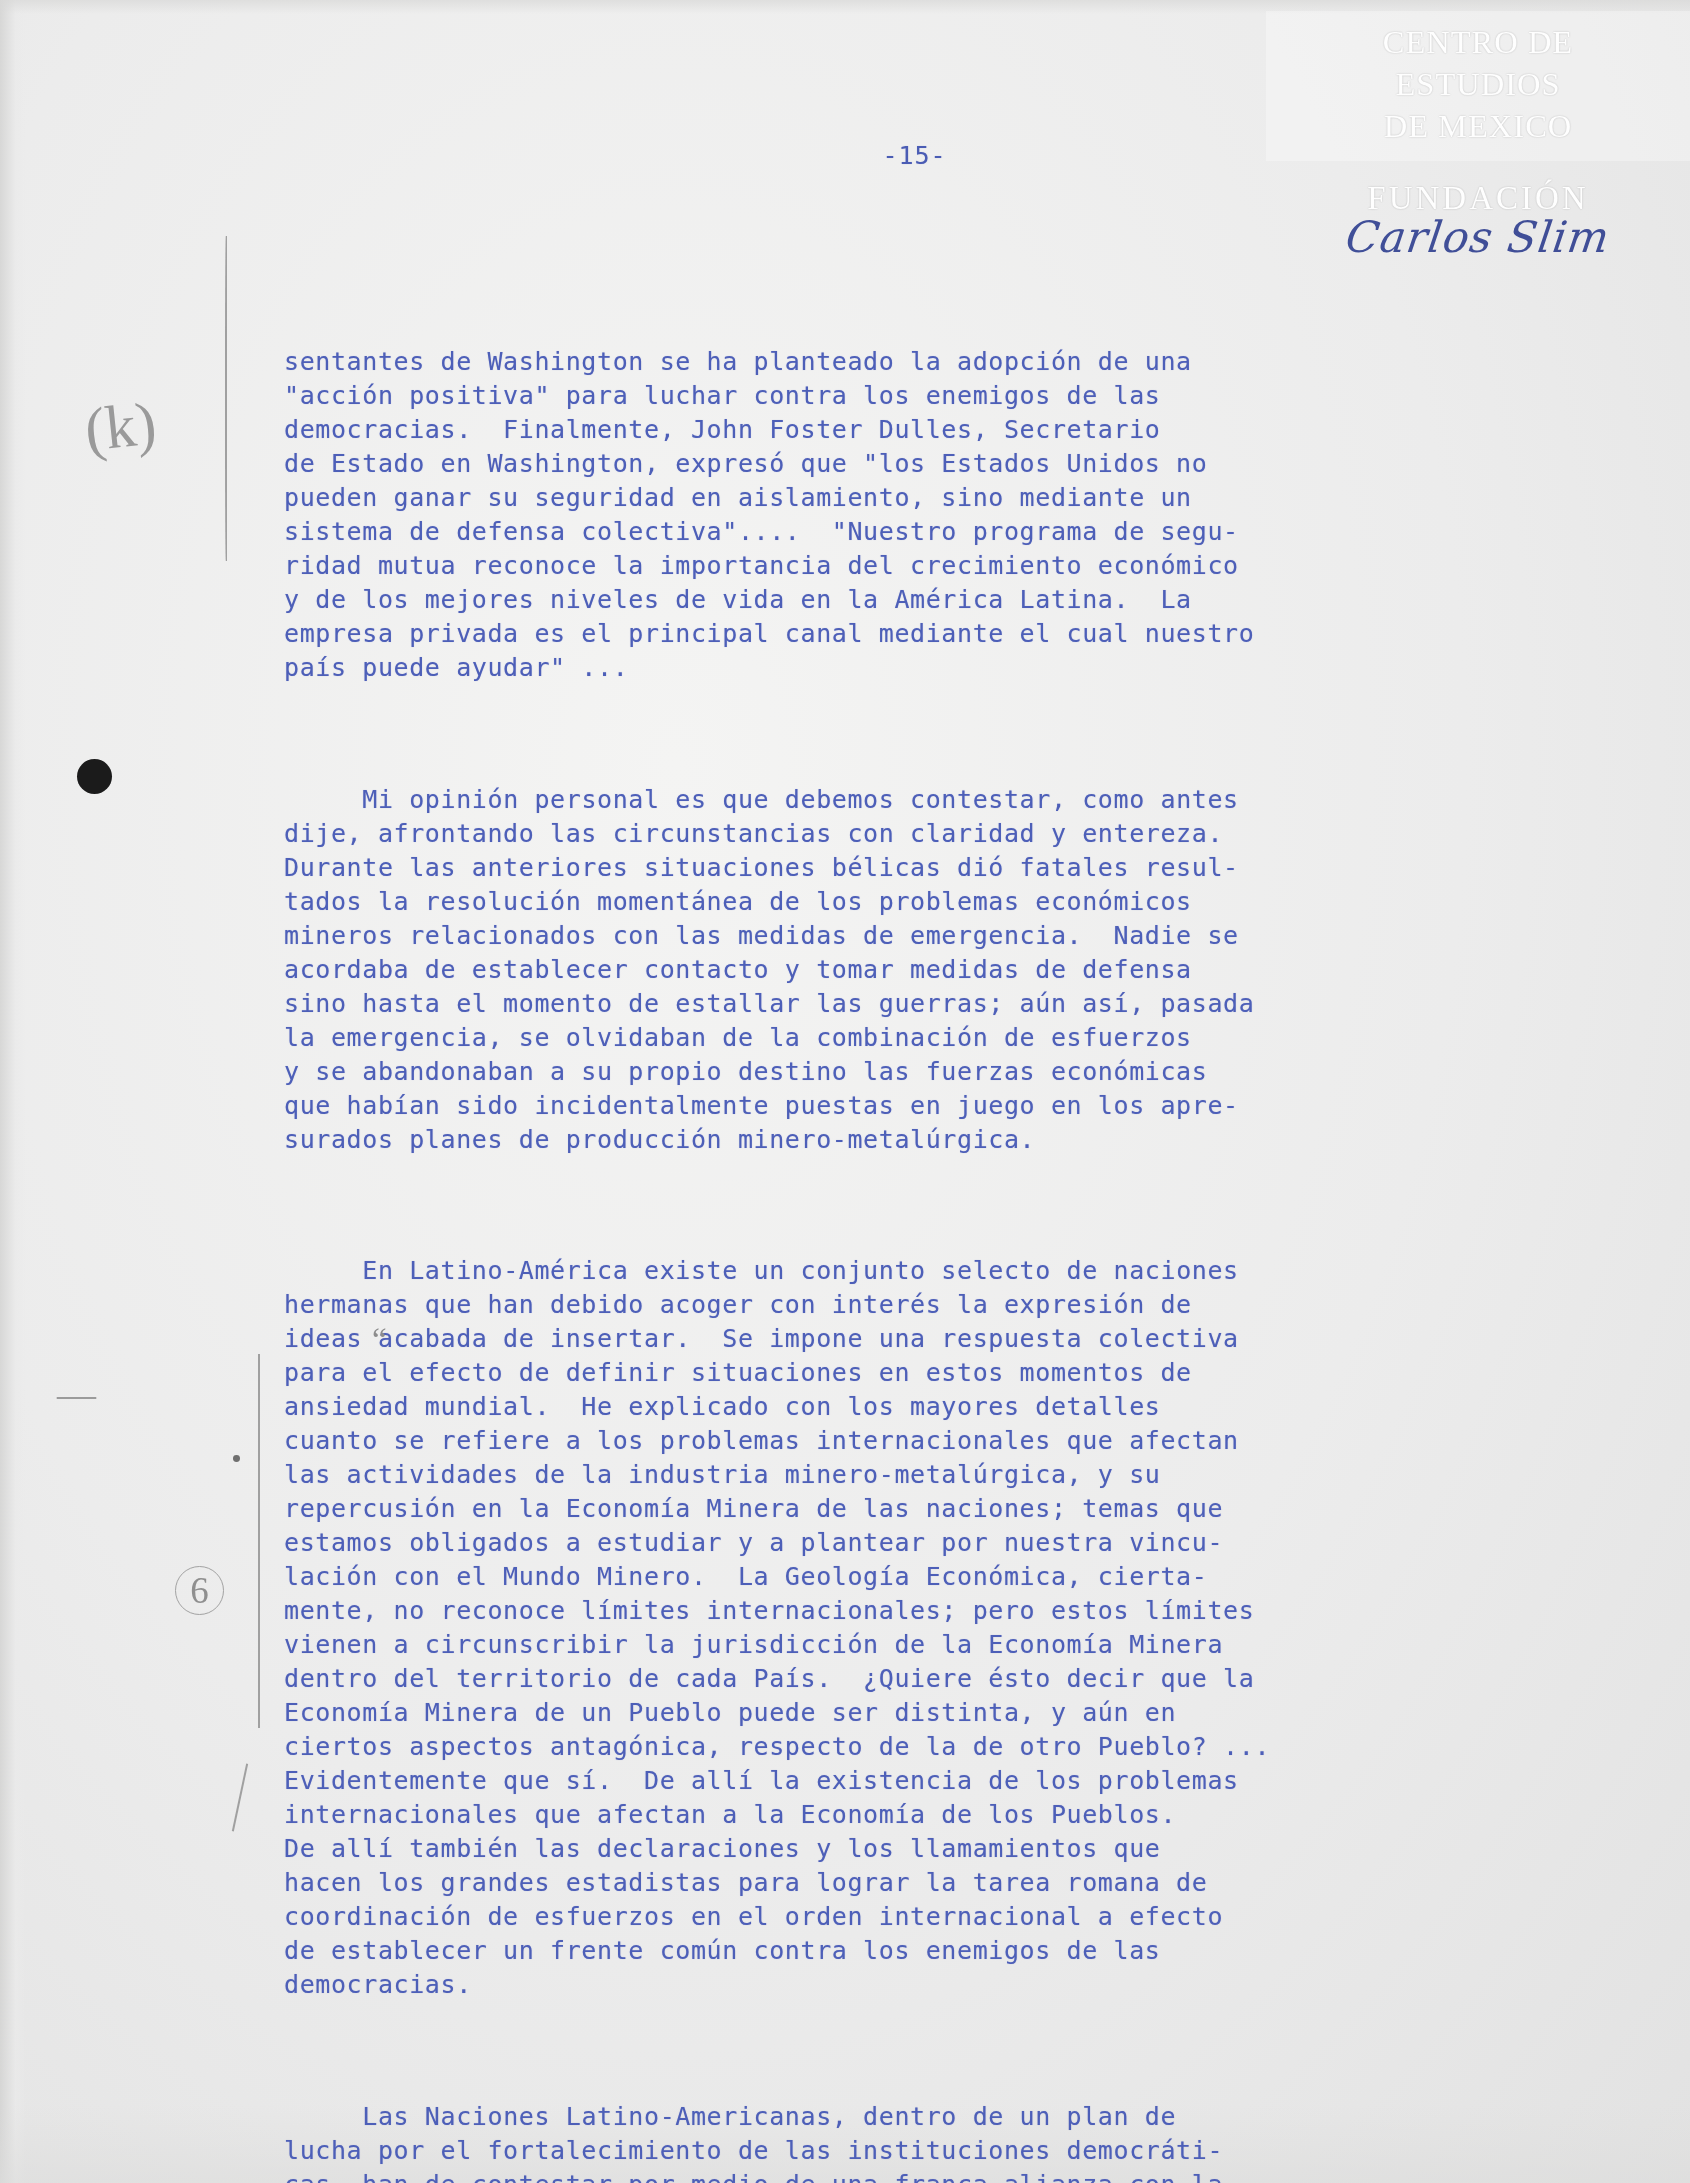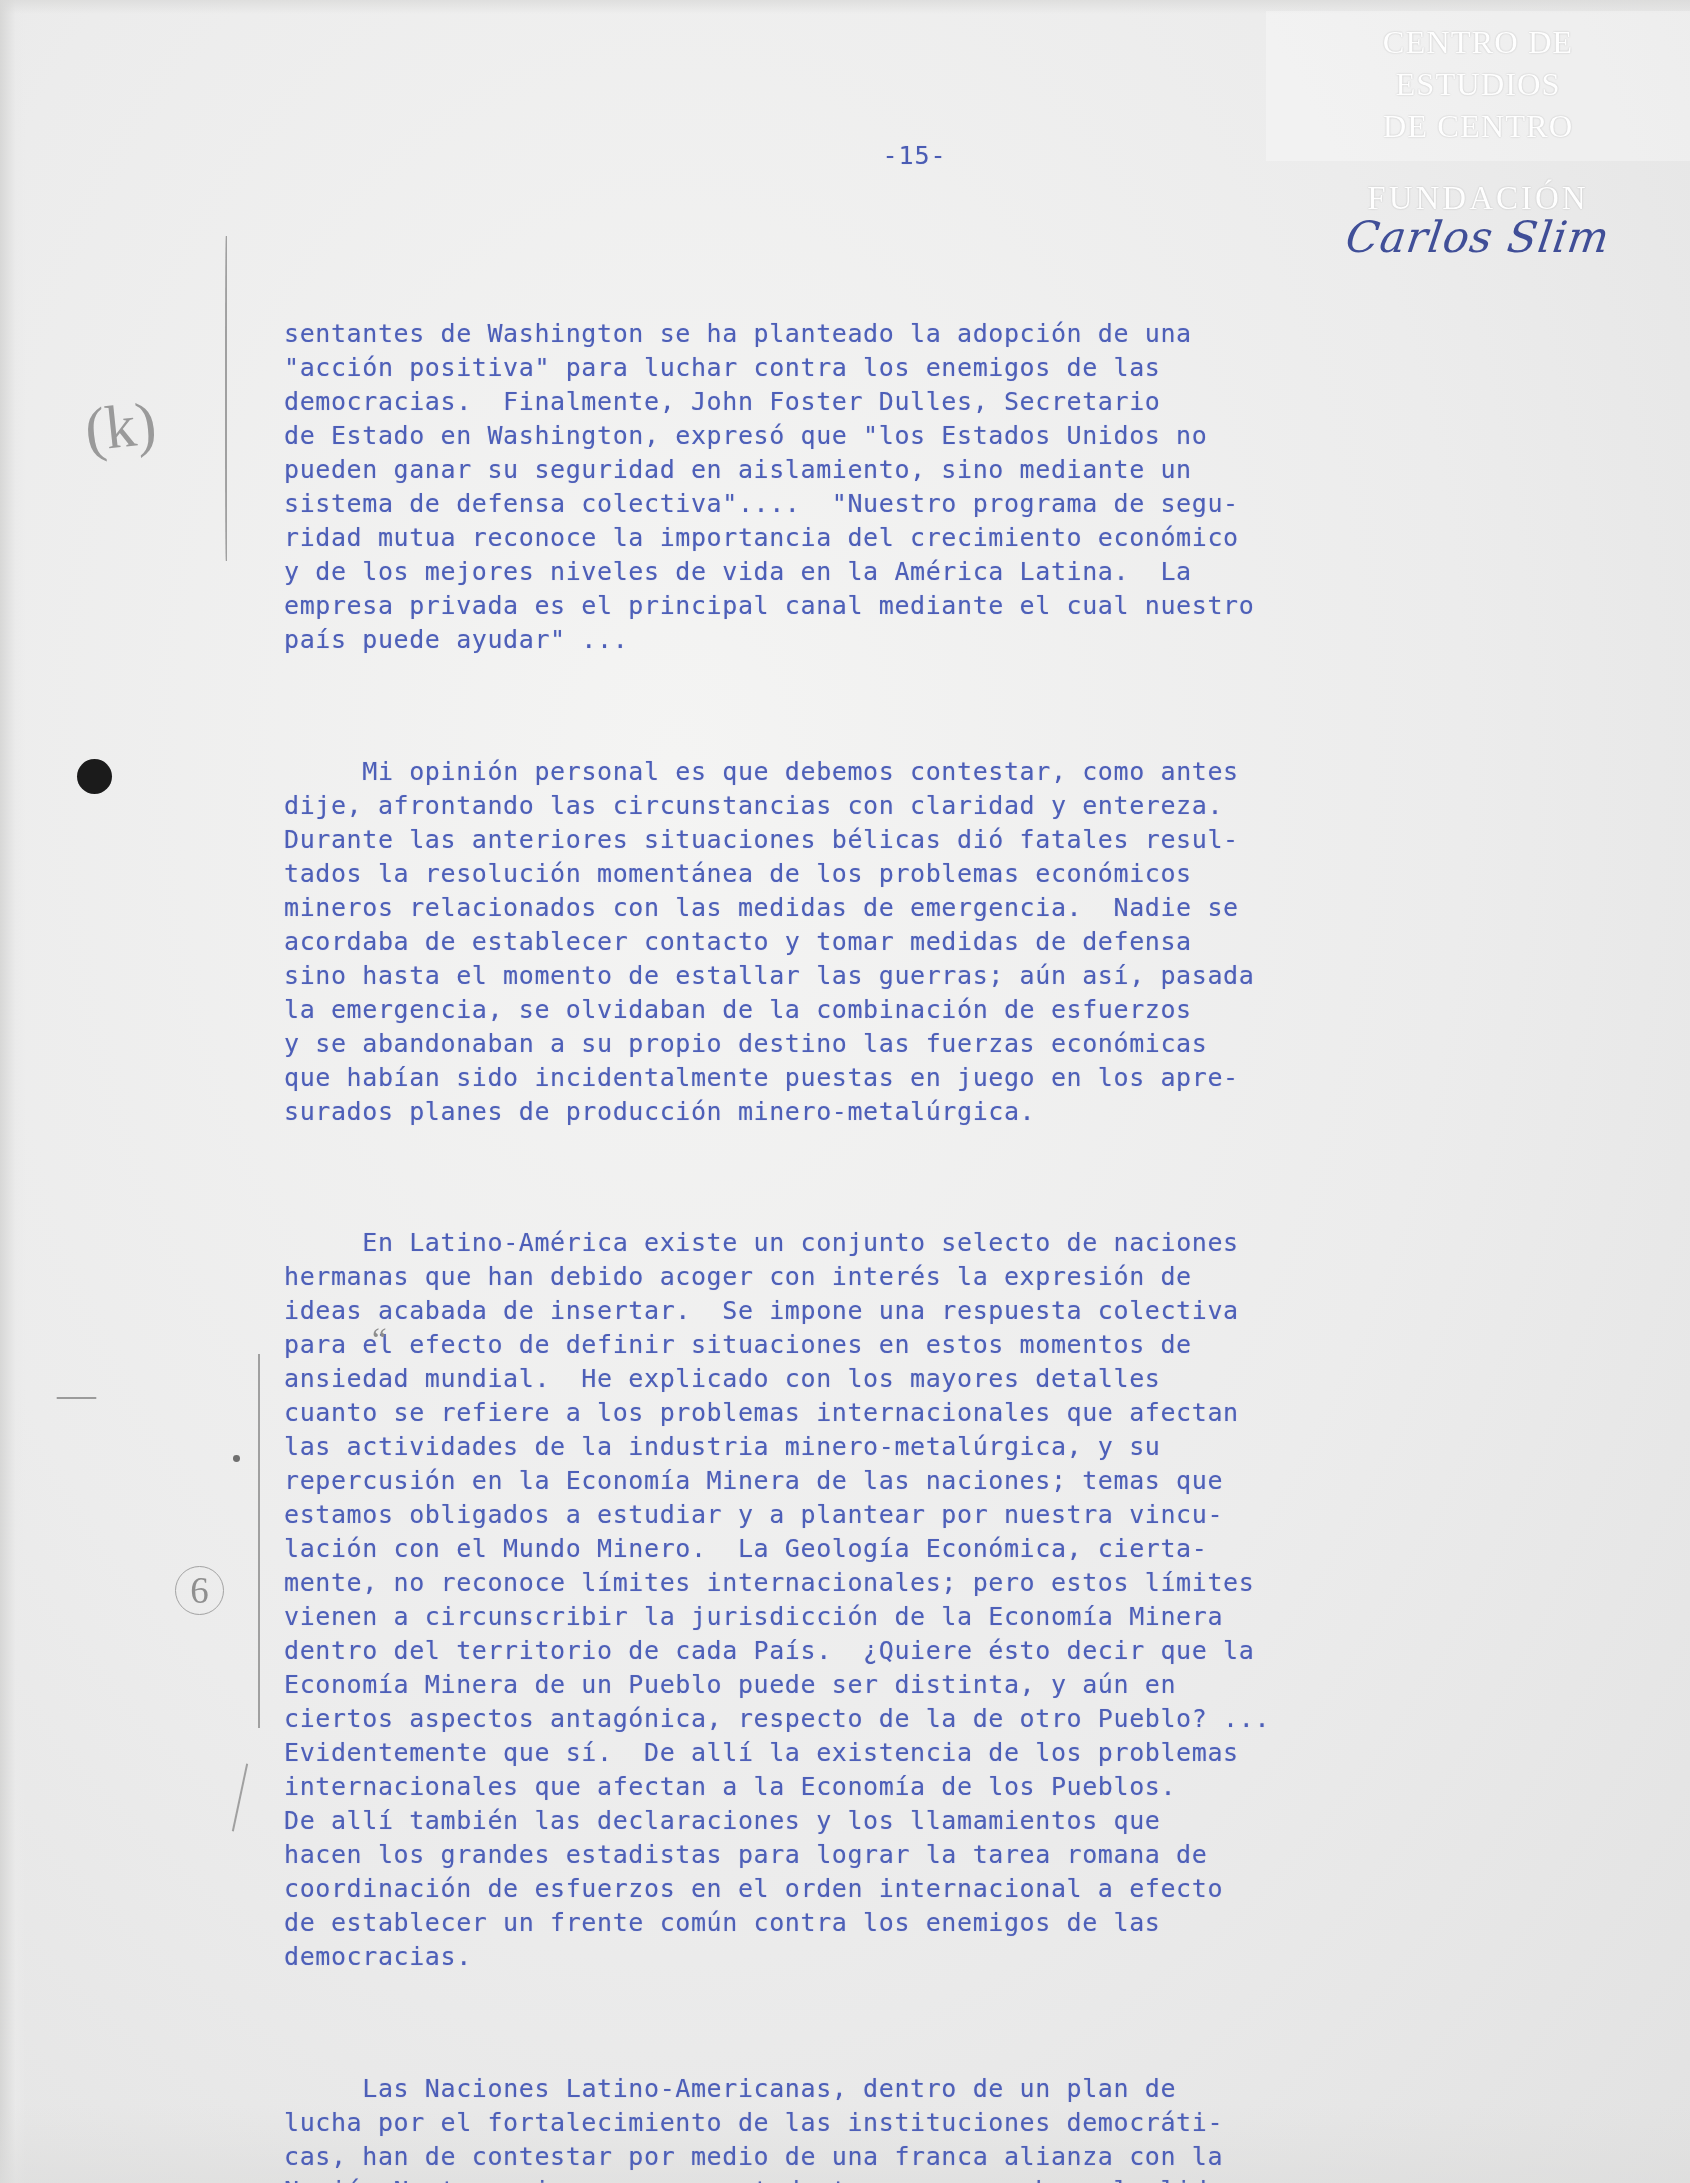--- a/index.html
+++ b/index.html
@@ -104,21 +104,21 @@
     text-align: center;
     color: #4a5cb4;
     font-family: "DejaVu Sans Mono", monospace;
     font-size: 25px;
     letter-spacing: 1px;
   }
   .para {
     margin: 0 0 29.6px 0;
     white-space: pre-wrap;
   }
-  .para.first { margin-top: 92px; }
+  .para.first { margin-top: 120px; }
 
   
   .pencil {
     position: absolute;
     color: #8b8b8b;
     font-family: "Liberation Serif", serif;
     pointer-events: none;
   }
   #annot-k {
     left: 85px;
@@ -186,21 +186,21 @@
 
   <div id="paper-sheet"></div>
   <div id="paper-edge-left"></div>
   <div id="paper-edge-top"></div>
   <div id="paper-edge-bottom"></div>
 
   <div id="watermark">
     <div class="wm-block">
       <div class="wm-line">CENTRO DE</div>
       <div class="wm-line">ESTUDIOS</div>
-      <div class="wm-line">DE CENTRO</div>
+      <div class="wm-line">DE MEXICO</div>
     </div>
     <div class="wm-foundation">FUNDACIÓN</div>
     <div class="wm-signature">Carlos Slim</div>
   </div>
 
   <div id="typescript">
     <div class="page-number">-15-</div>
     <p class="para first">sentantes de Washington se ha planteado la adopción de una
 "acción positiva" para luchar contra los enemigos de las
 democracias.  Finalmente, John Foster Dulles, Secretario

